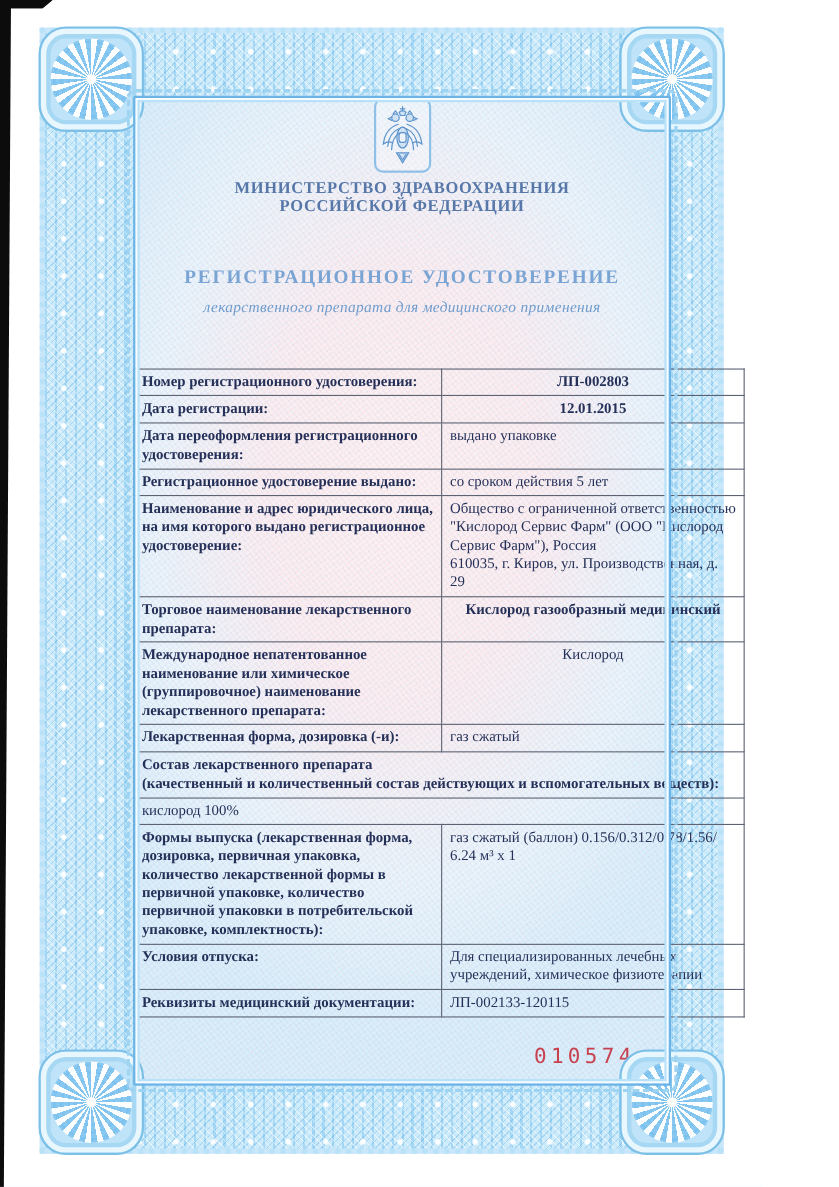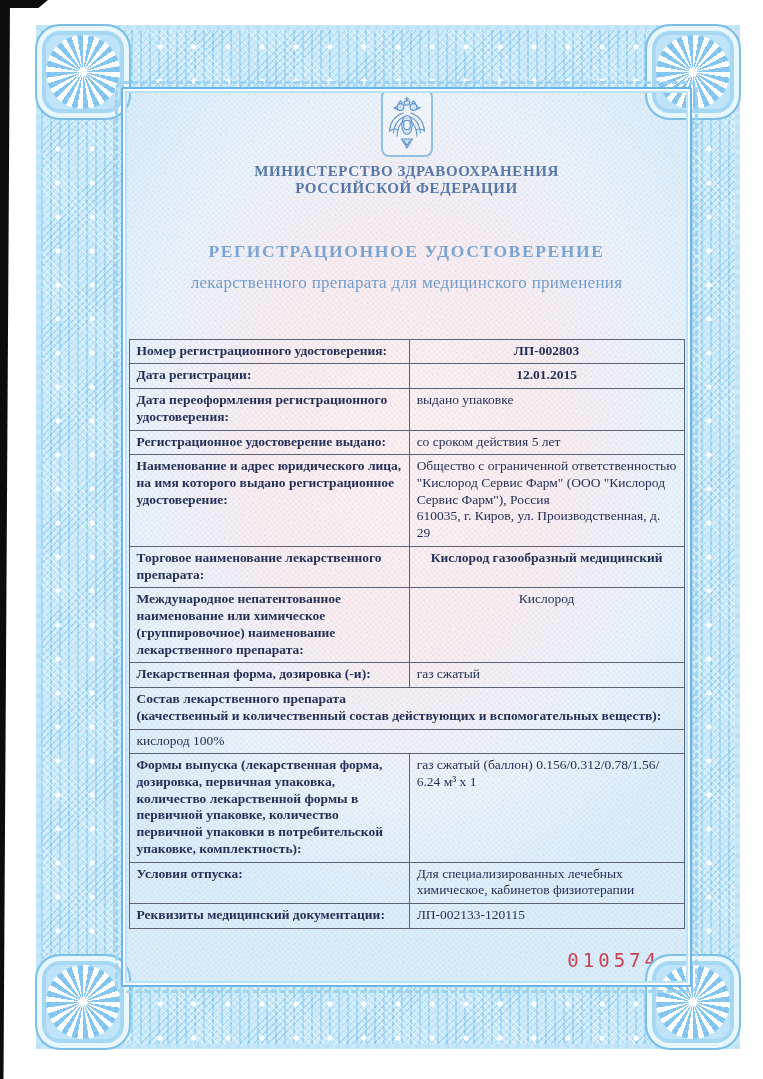--- a/index.html
+++ b/index.html
@@ -12,21 +12,21 @@
   .scan-strip-left{
     position:absolute;left:0;top:0;width:10px;height:1079px;background:#0c0c0c;
     clip-path:polygon(0 0,100% 0,35% 100%,0 100%);
   }
   .scan-strip-top{
     position:absolute;left:0;top:0;width:48px;height:8px;background:#0c0c0c;
     clip-path:polygon(0 0,100% 0,80% 100%,0 100%);
   }
   
   .cert{
-    position:absolute;left:36px;top:25px;width:704px;height:1024px;
+    position:absolute;left:36px;top:25px;width:622px;height:1024px;
     box-sizing:border-box;border:5px dotted #b9e2f8;background:#c9e7fa;
   }
   .band{
     position:absolute;
     background-color:#bfe3f8;
     background-image:
       radial-gradient(circle 3px at 17px 17px, rgba(255,255,255,.95) 0 2.2px, rgba(255,255,255,0) 3px),
       repeating-linear-gradient(45deg, rgba(255,255,255,.45) 0 1px, rgba(255,255,255,0) 1px 5px),
       repeating-linear-gradient(-45deg, rgba(96,175,226,.38) 0 1px, rgba(96,175,226,0) 1px 5px),
       repeating-linear-gradient(90deg, rgba(140,205,243,.55) 0 2px, rgba(205,235,250,.9) 2px 9px);
@@ -74,21 +74,21 @@
     background:rgba(255,255,255,.25);
   }
   .ministry{
     color:#5677a8;font-size:15px;line-height:1.12;letter-spacing:.6px;
     font-weight:bold;
   }
   .doc-title{
     margin-top:44px;color:#7aa4d3;font-size:17.5px;letter-spacing:1.6px;font-weight:bold;
   }
   .doc-subtitle{
-    margin-top:11px;color:#6f9ccd;font-size:17px;letter-spacing:.3px;
+    margin-top:11px;color:#6f9ccd;font-size:14px;letter-spacing:.3px;font-style:italic;
   }
   
   table.reg{
     width:556px;margin:46px auto 0 auto;border-collapse:collapse;
     table-layout:fixed;text-align:left;
   }
   table.reg td{
     border:1px solid #5c6272;padding:3px 7px 4px 7px;
     font-size:13.5px;line-height:1.24;color:#253058;
     white-space:pre-line;vertical-align:top;
@@ -212,21 +212,21 @@
         <tr>
           <td class="full fullreg" colspan="2">кислород 100%</td>
         </tr>
         <tr>
           <td class="lbl">Формы выпуска (лекарственная форма, дозировка, первичная упаковка, количество лекарственной формы в первичной упаковке, количество первичной упаковки в потребительской упаковке, комплектность):</td>
           <td class="val">газ сжатый (баллон) 0.156/0.312/0.78/1.56/
 6.24 м³ х 1</td>
         </tr>
         <tr>
           <td class="lbl">Условия отпуска:</td>
-          <td class="val">Для специализированных лечебных химическое, кабинетов физиотерапии</td>
+          <td class="val">Для специализированных лечебных учреждений, химическое физиотерапии</td>
         </tr>
         <tr>
           <td class="lbl">Реквизиты медицинский документации:</td>
           <td class="val">ЛП-002133-120115</td>
         </tr>
       </tbody>
     </table>
 
     <div class="serial">010574</div>
   </div>

